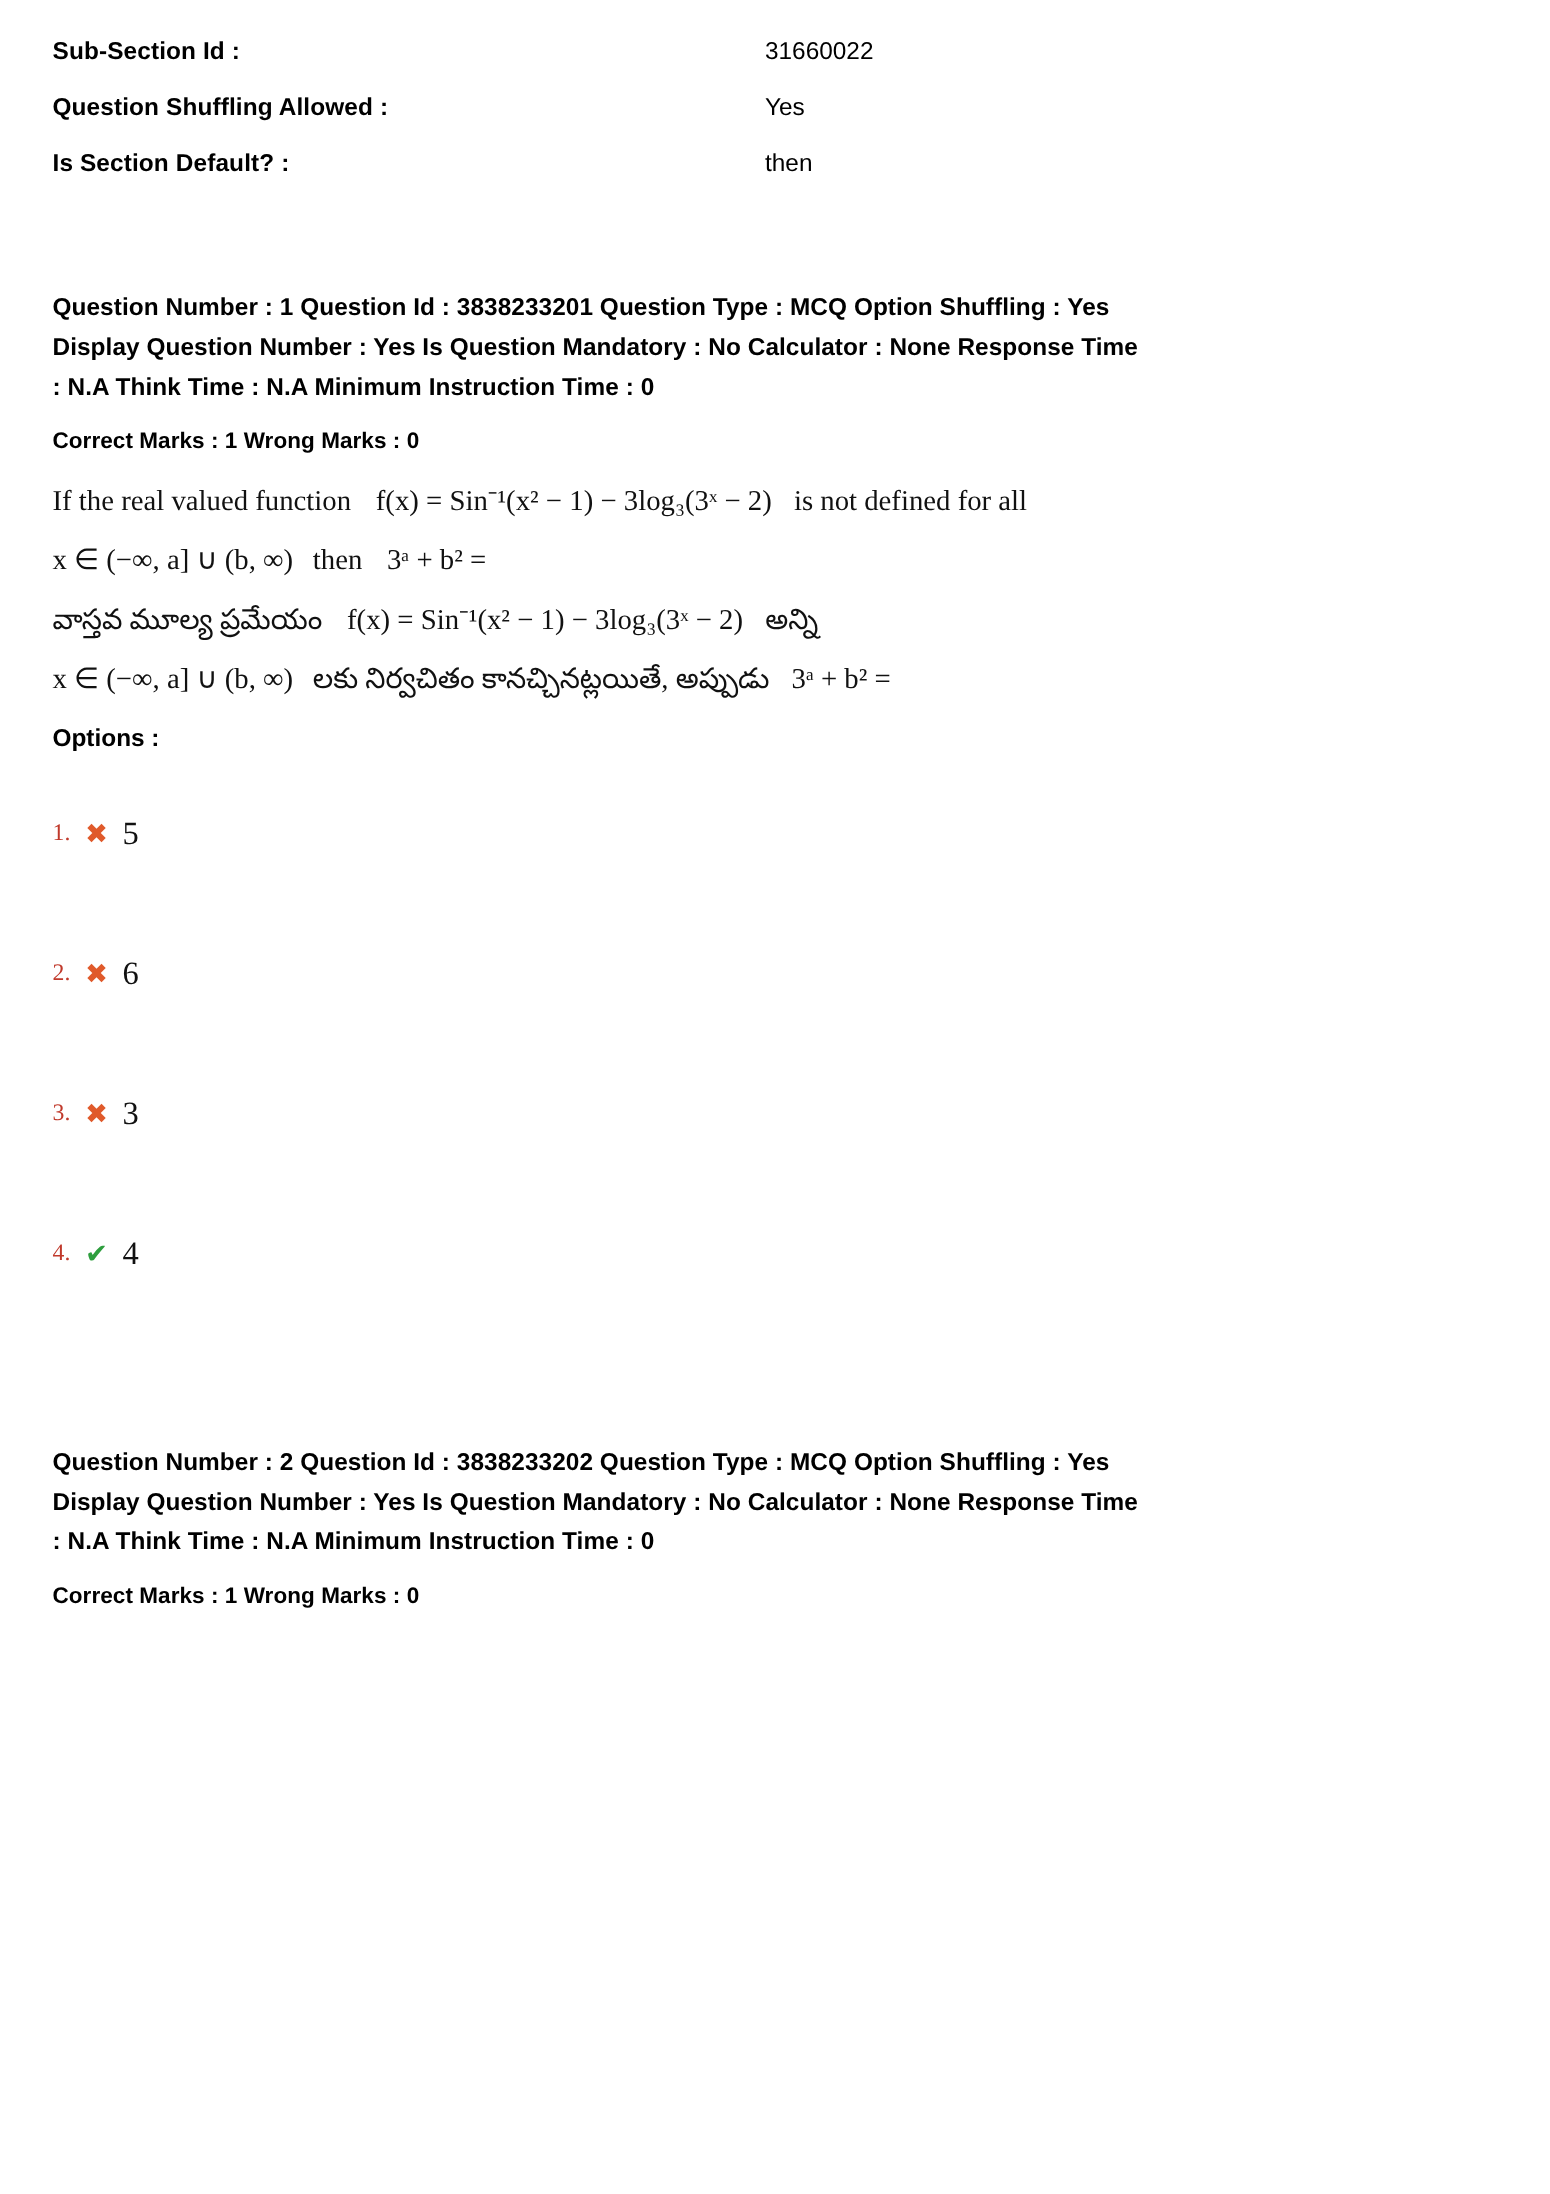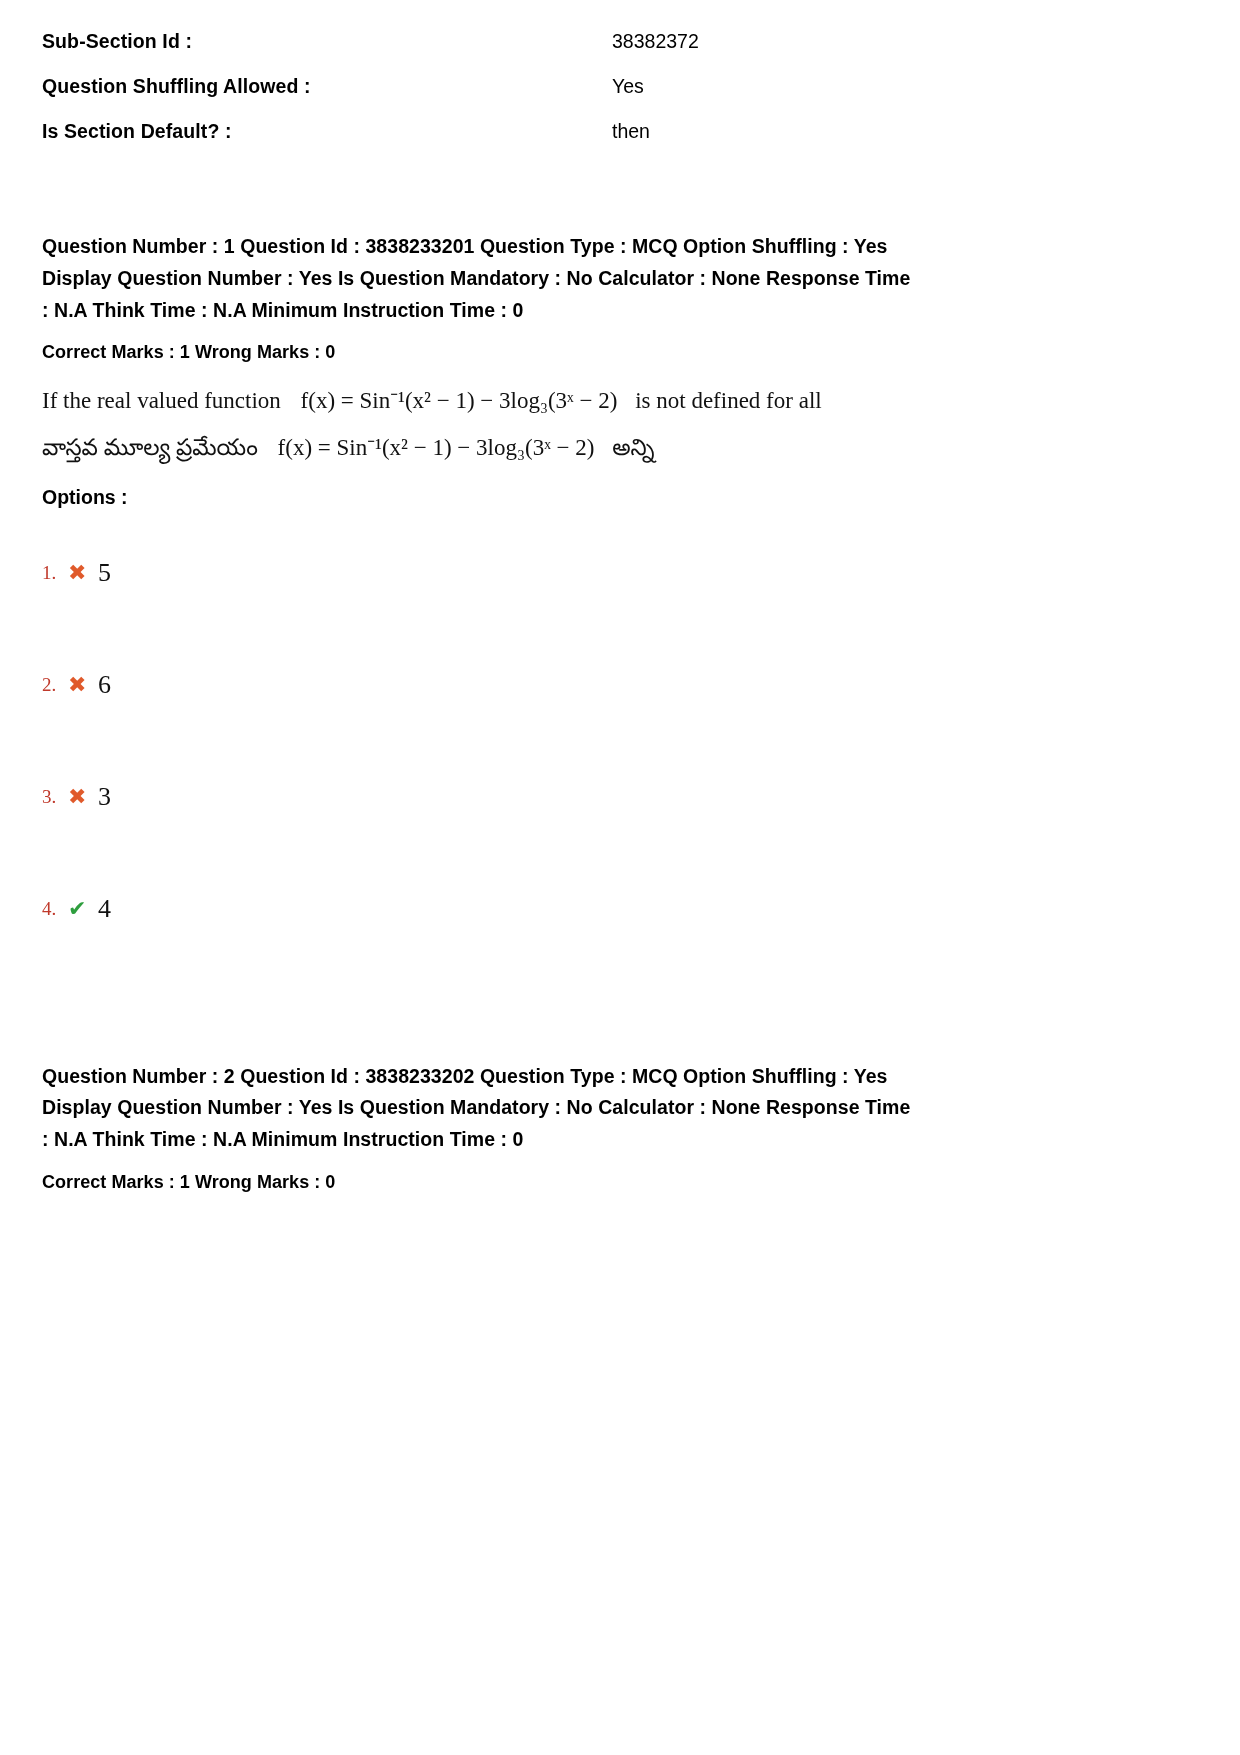--- a/index.html
+++ b/index.html
@@ -105,21 +105,21 @@
 </style>
 </head>
 <body>
 
 <div class="page">
 
   <div>
 
     <div class="meta-row">
       <div class="meta-label">Sub-Section Id :</div>
-      <div class="meta-value">38382372</div>
+      <div class="meta-value">31660022</div>
     </div>
 
     <div class="meta-row">
       <div class="meta-label">Question Shuffling Allowed :</div>
       <div class="meta-value">Yes</div>
     </div>
 
     <div class="meta-row">
       <div class="meta-label">Is Section Default? :</div>
       <div class="meta-value">then</div>
@@ -140,27 +140,37 @@
     <div class="q-marks">Correct Marks : 1 Wrong Marks : 0</div>
 
     <div class="q-body">
 
       <div class="q-line">
         <span>If the real valued function</span>
         <span class="mi" style="margin-left:14px;">f(x) = Sin⁻¹(x² − 1) − 3log₃(3ˣ − 2)</span>
         <span style="margin-left:12px;">is not defined for all</span>
       </div>
 
+      <div class="q-line">
+        <span class="mi">x ∈ (−∞, a] ∪ (b, ∞)</span>
+        <span style="margin-left:10px;">then</span>
+        <span class="mi" style="margin-left:14px;">3ᵃ + b² =</span>
+      </div>
 
       <div class="q-line telugu">
         <span>వాస్తవ మూల్య ప్రమేయం</span>
         <span class="mi" style="margin-left:14px;">f(x) = Sin⁻¹(x² − 1) − 3log₃(3ˣ − 2)</span>
         <span style="margin-left:12px;">అన్ని</span>
       </div>
 
+      <div class="q-line telugu">
+        <span class="mi">x ∈ (−∞, a] ∪ (b, ∞)</span>
+        <span style="margin-left:10px;">లకు నిర్వచితం కానచ్చినట్లయితే, అప్పుడు</span>
+        <span class="mi" style="margin-left:12px;">3ᵃ + b² =</span>
+      </div>
 
     </div>
 
     <div class="options-label">Options :</div>
 
     <div>
 
       <div class="opt">
         <div class="opt-num">1.</div>
         <div class="opt-mark mark-wrong">✖</div>

